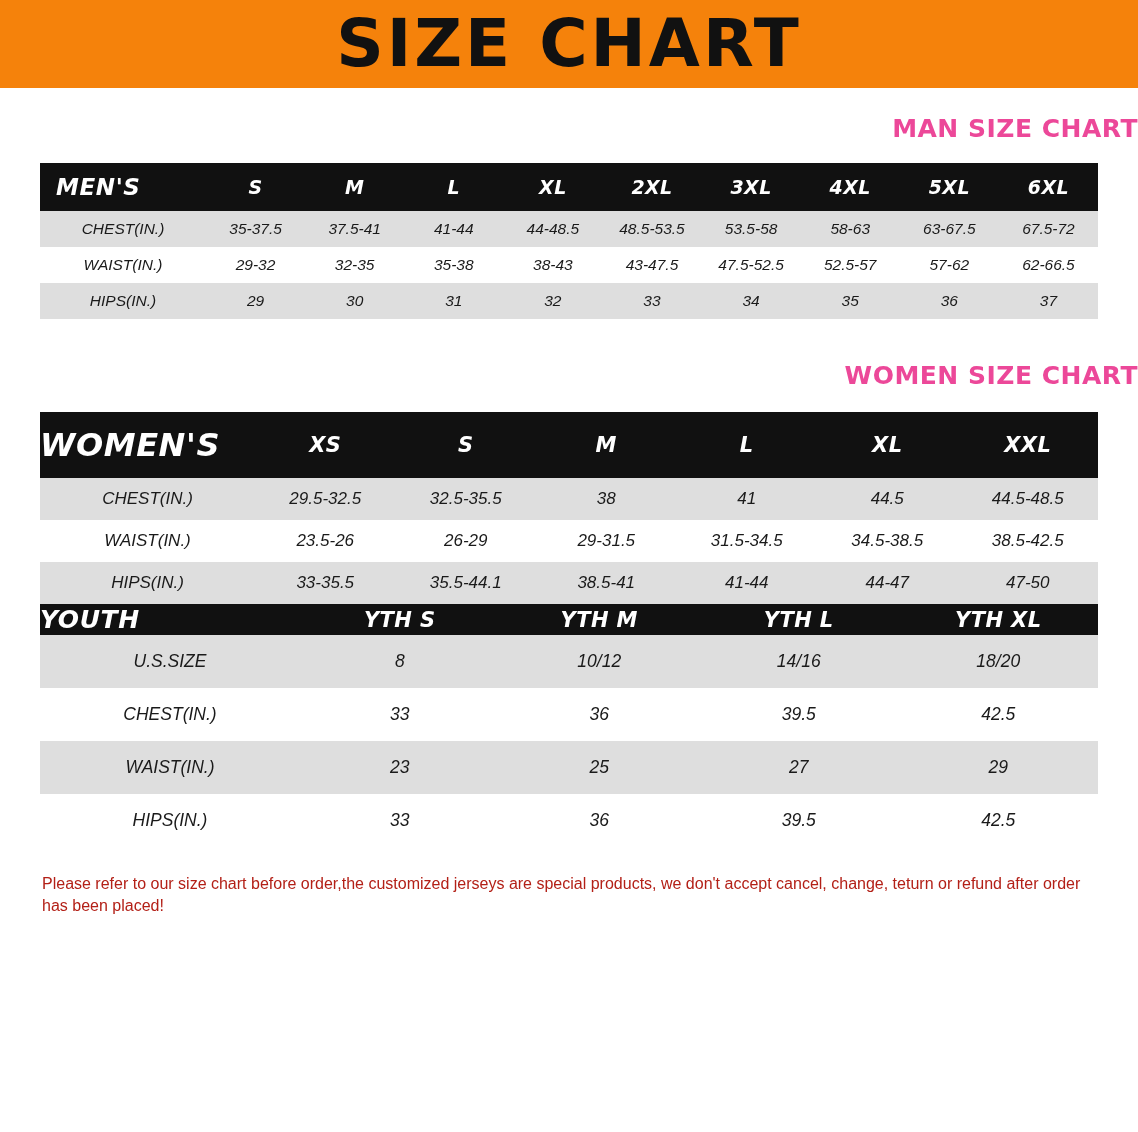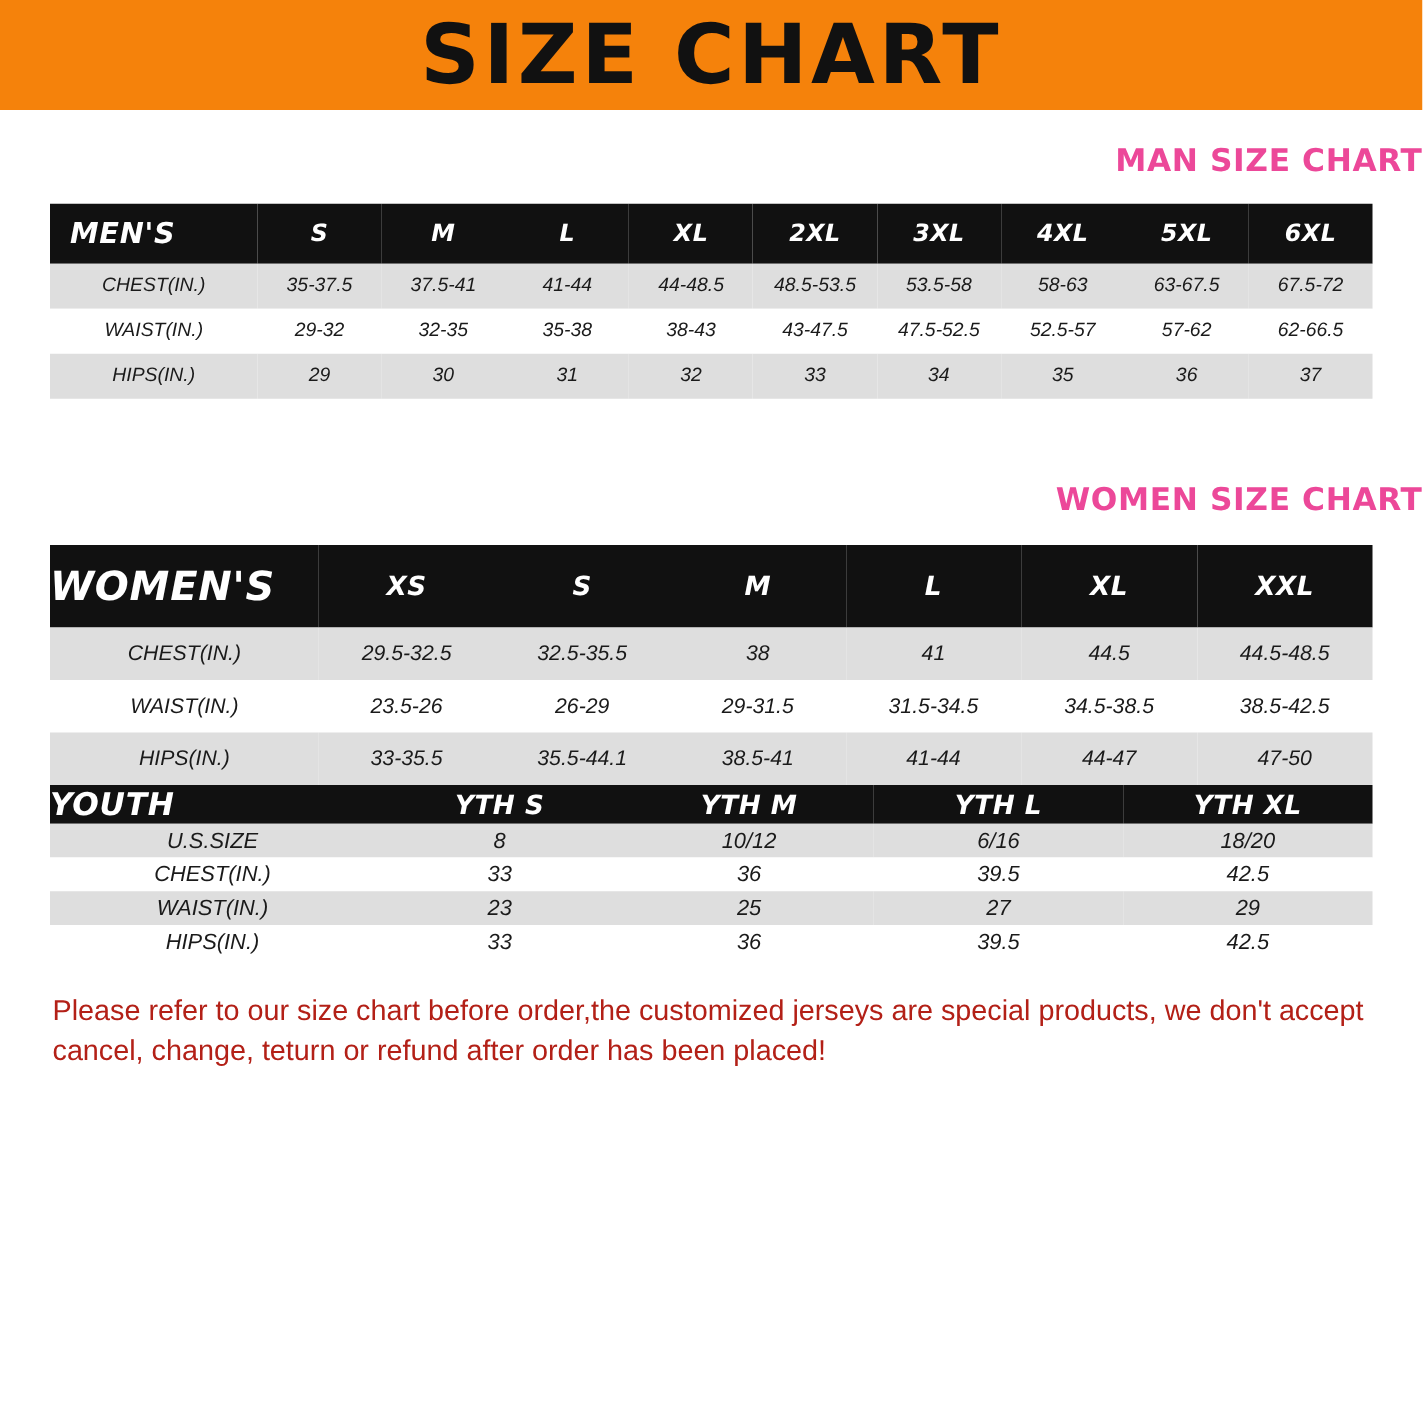--- a/index.html
+++ b/index.html
@@ -39,21 +39,21 @@
   
   .section-title {
     text-align: right;
     font-family: "DejaVu Sans", sans-serif;
     font-weight: bold;
     font-size: 25px;
     letter-spacing: 0.5px;
     color: #ec4899;
   }
   .st-man    { margin-top: 26px; margin-bottom: 20px; }
-  .st-women  { margin-top: 66px; margin-bottom: 22px; }
+  .st-women  { margin-top: 42px; margin-bottom: 22px; }
   .st-youth  { margin-top: 62px; margin-bottom: 24px; }
 
   
   .tbl-wrap {
     padding: 0 40px;
     font-style: italic;
   }
   table {
     width: 100%;
     border-collapse: collapse;
@@ -97,30 +97,30 @@
 
   
   #women-table thead th { font-size: 21px; padding: 14px 0; }
   #women-table thead th.rowhead { width: 215px; font-size: 32px; }
   #women-table tbody td { font-size: 17px; padding: 11px 0; }
   #women-table tbody td.rowlabel { width: 215px; }
 
   
   #youth-table thead th { font-size: 21px; padding: 1px 0; }
   #youth-table thead th.rowhead { width: 260px; font-size: 25px; }
-  #youth-table tbody td { font-size: 17.5px; padding: 3px 0; }
+  #youth-table tbody td { font-size: 17.5px; padding: 16px 0; }
   #youth-table tbody td.rowlabel { width: 260px; }
 
   
   .note {
     margin-top: 26px;
     padding: 0 42px;
     color: #b32017;
     font-family: "Liberation Sans", sans-serif;
-    font-size: 23px;
+    font-size: 16px;
     line-height: 1.38;
     text-align: left;
   }
 </style>
 </head>
 <body>
 
 <div class="page">
 
   <div class="banner">
@@ -240,21 +240,21 @@
           <th>YTH M</th>
           <th>YTH L</th>
           <th>YTH XL</th>
         </tr>
       </thead>
       <tbody>
         <tr class="alt">
           <td class="rowlabel">U.S.SIZE</td>
           <td>8</td>
           <td>10/12</td>
-          <td>6/16</td>
+          <td>14/16</td>
           <td>18/20</td>
         </tr>
         <tr class="plain">
           <td class="rowlabel">CHEST(IN.)</td>
           <td>33</td>
           <td>36</td>
           <td>39.5</td>
           <td>42.5</td>
         </tr>
         <tr class="alt">

